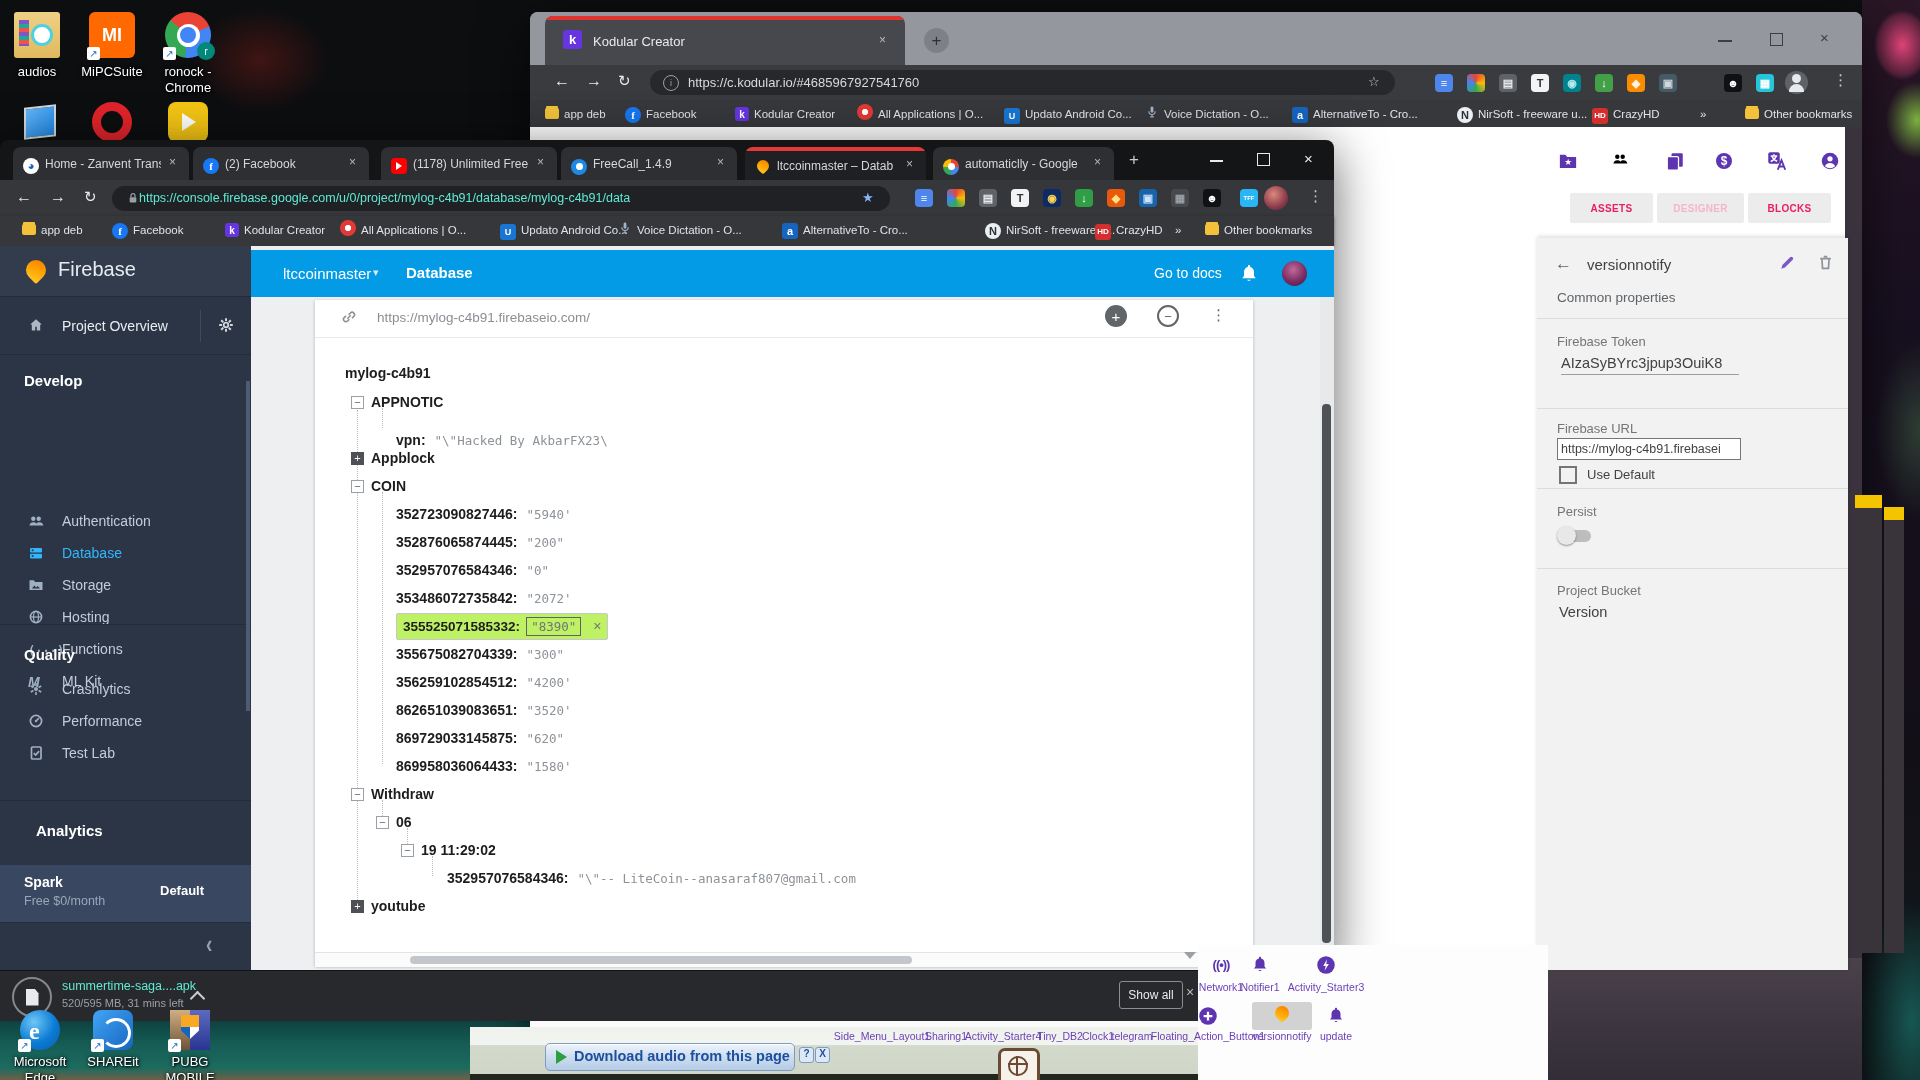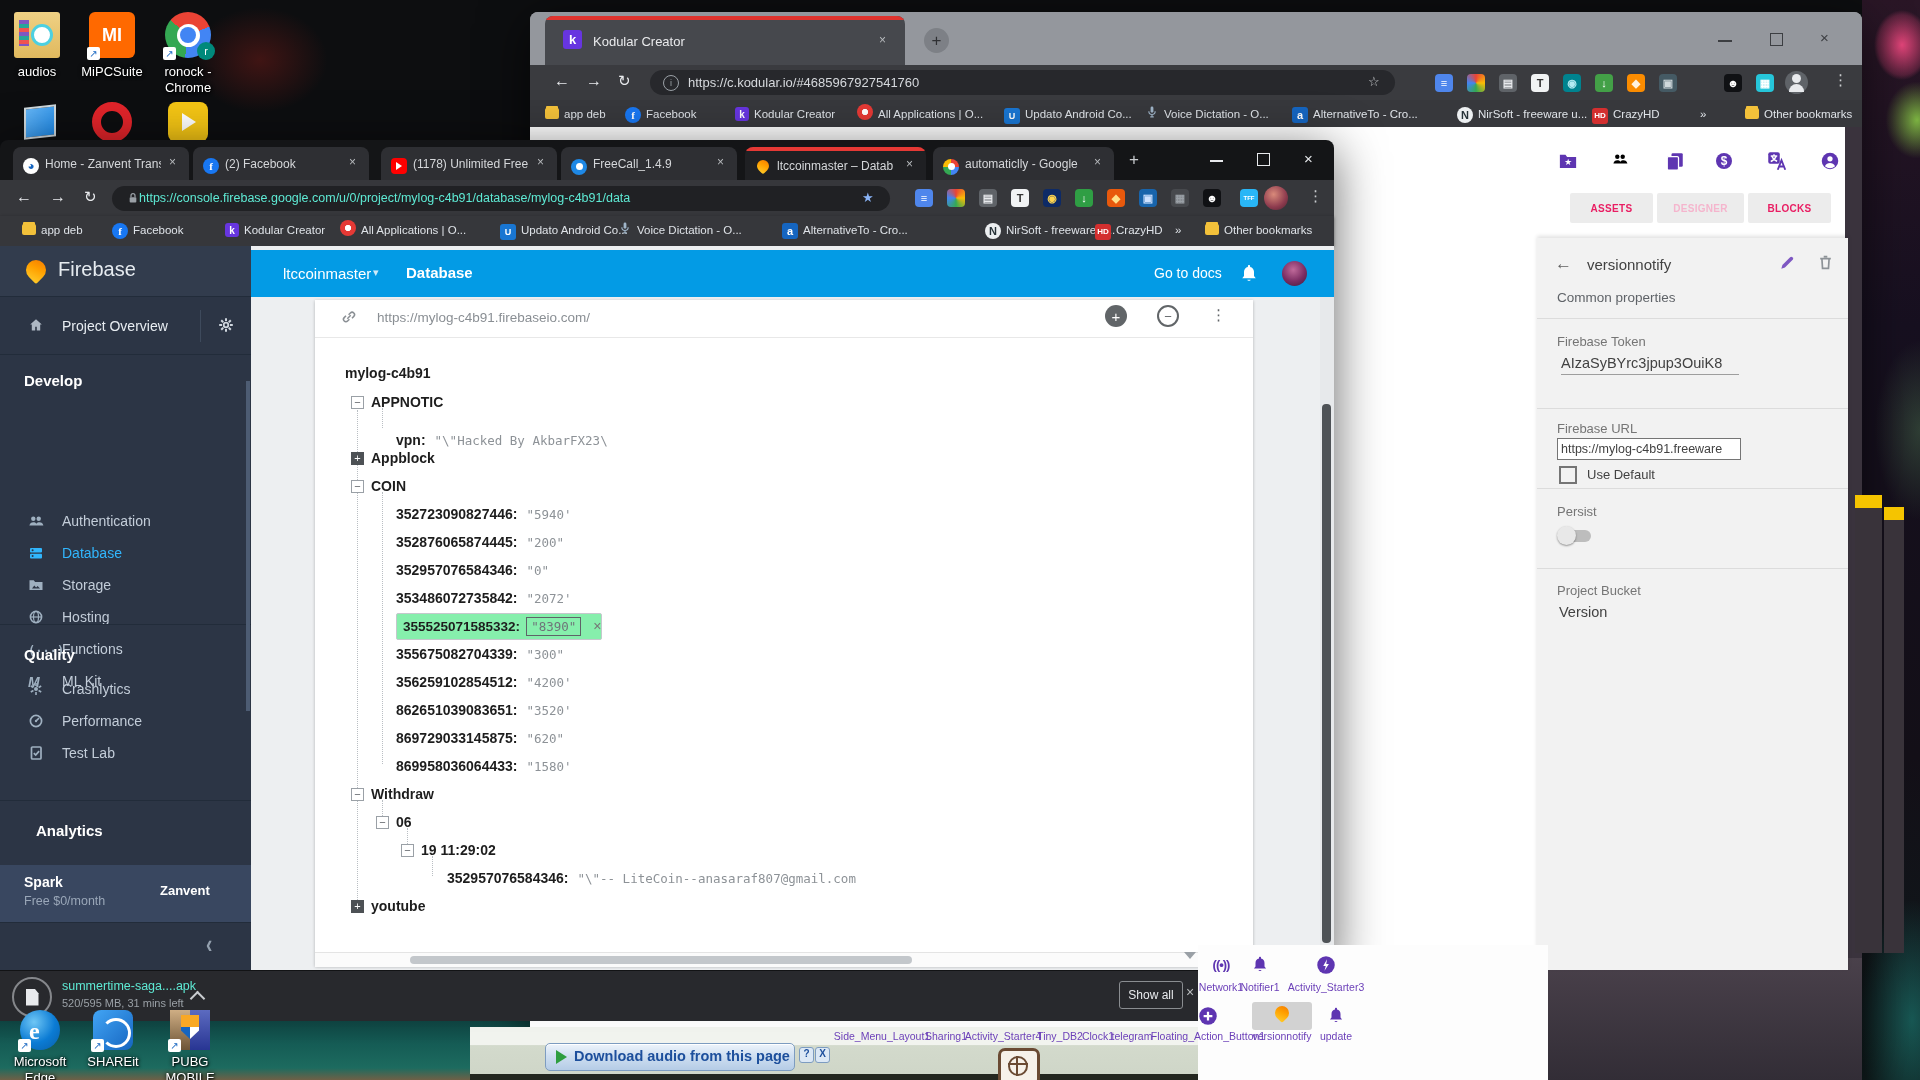--- a/index.html
+++ b/index.html
@@ -230,21 +230,21 @@
           </svg></span>
       <span class="abs" style="left:20px;top:52px;color:#5f6368;font-size:13.5px">Common properties</span>
       <div class="abs" style="left:0;top:80px;width:311px;height:1px;background:#dcdcdc"></div>
 
       <span class="abs" style="left:20px;top:96px;color:#757575;font-size:13px">Firebase Token</span>
       <span class="abs nowrap" style="left:24px;top:117px;width:178px;overflow:hidden;color:#424242;font-size:14.5px;border-bottom:1px solid #9e9e9e;padding-bottom:3px">AIzaSyBYrc3jpup3OuiK8</span>
       <div class="abs" style="left:0;top:170px;width:311px;height:1px;background:#dcdcdc"></div>
 
       <span class="abs" style="left:20px;top:183px;color:#757575;font-size:13px">Firebase URL</span>
       <div class="abs" style="left:20px;top:200px;width:182px;height:20px;border:1px solid #757575;background:#fff;overflow:hidden">
-        <span class="abs nowrap" style="left:3px;top:3px;color:#424242;font-size:12.5px">https://mylog-c4b91.freeware</span>
+        <span class="abs nowrap" style="left:3px;top:3px;color:#424242;font-size:12.5px">https://mylog-c4b91.firebasei</span>
       </div>
       <span class="abs" style="left:22px;top:228px;width:14px;height:14px;border:2px solid #757575;background:#f2f2f2"></span>
       <span class="abs" style="left:50px;top:229px;color:#424242;font-size:13px">Use Default</span>
       <div class="abs" style="left:0;top:250px;width:311px;height:1px;background:#dcdcdc"></div>
 
       <span class="abs" style="left:20px;top:266px;color:#757575;font-size:13px">Persist</span>
       <span class="abs" style="left:24px;top:292px;width:30px;height:12px;background:#bdbdbd;border-radius:7px"></span>
       <span class="abs" style="left:20px;top:288px;width:19px;height:19px;background:#e8e8e8;border-radius:50%;box-shadow:0 1px 2px rgba(0,0,0,.4)"></span>
       <div class="abs" style="left:0;top:330px;width:311px;height:1px;background:#dcdcdc"></div>
 
@@ -481,21 +481,21 @@
                 <path d="M5.8 8.2l1.9 1.9 3.4-4" stroke="#9fb0c0" stroke-width="1.7"></path>
               </svg></div>
             <div class=" sideitem" style="position: absolute; left: 62px; top: 6px; color: rgb(195, 205, 217);">Test Lab</div>
           </div>
         </div>
       <div class="abs" style="left:0;top:554px;width:251px;height:1px;background:#222c3a"></div>
       <span class="abs" style="left:36px;top:576px;color:#fff;font-size:15px;font-weight:bold">Analytics</span>
       <div class="abs" style="left:0;top:619px;width:251px;height:57px;background:#394760;border-bottom:1px solid #222c3a">
         <span class="abs" style="left:24px;top:9px;color:#fff;font-size:14px;font-weight:bold">Spark</span>
         <span class="abs" style="left:24px;top:29px;color:#9aa7b8;font-size:12.5px">Free $0/month</span>
-        <span class="abs" style="left:160px;top:18px;color:#fff;font-size:13px;font-weight:bold">Zanvent</span>
+        <span class="abs" style="left:160px;top:18px;color:#fff;font-size:13px;font-weight:bold">Default</span>
       </div>
       <span class="abs" style="left:206px;top:688px;color:#94a0ae;font-size:19px;font-weight:bold;transform:scaleY(1.4)">‹</span>
       <div class="abs" style="left:246px;top:135px;width:4px;height:330px;background:#4d5c73"></div>
     </div>
 
     <div class="abs" style="left:251px;top:110px;width:1083px;height:47px;background:#039be5">
       <span class="abs" style="left:32px;top:15px;color:#fff;font-size:15px">ltccoinmaster</span>
       <span class="abs" style="left:122px;top:16px;color:#cfeaf8;font-size:11px">▾</span>
       <span class="abs" style="left:155px;top:14px;color:#fff;font-size:15px;font-weight:bold">Database</span>
       <span class="abs" style="left:903px;top:15px;color:#fff;font-size:14px">Go to docs</span>
@@ -551,21 +551,21 @@
           </div>
           <div class="treerow" style="left: 81px; top: 222px;">
             <span class="tkey">352957076584346:</span>
             <span class="tval">"0"</span>
           </div>
           <div class="treerow" style="left: 81px; top: 250px;">
             <span class="tkey">353486072735842:</span>
             <span class="tval">"2072'</span>
           </div>
           <div class="treerow" style="left: 81px; top: 278px;">
-            <span style="display:flex;align-items:center;border:1px solid #c4c8cc;border-radius:2px;background:#86efac;padding:3px 0 3px 6px">
+            <span style="display:flex;align-items:center;border:1px solid #c4c8cc;border-radius:2px;background:#bef264;padding:3px 6px 3px 6px">
               <span class="tkey" style="font-size:13.5px">355525071585332:</span>
               <span style="font-family:'DejaVu Sans Mono',monospace;font-size:12.5px;color:#6f7479;border:1px solid #5f6368;padding:1px 4px;margin-left:6px">"8390"</span>
               <span style="color:#757575;font-size:14px;margin-left:12px">×</span>
             </span>
           </div>
           <div class="treerow" style="left: 81px; top: 306px;">
             <span class="tkey">355675082704339:</span>
             <span class="tval">"300"</span>
           </div>
           <div class="treerow" style="left: 81px; top: 334px;">

